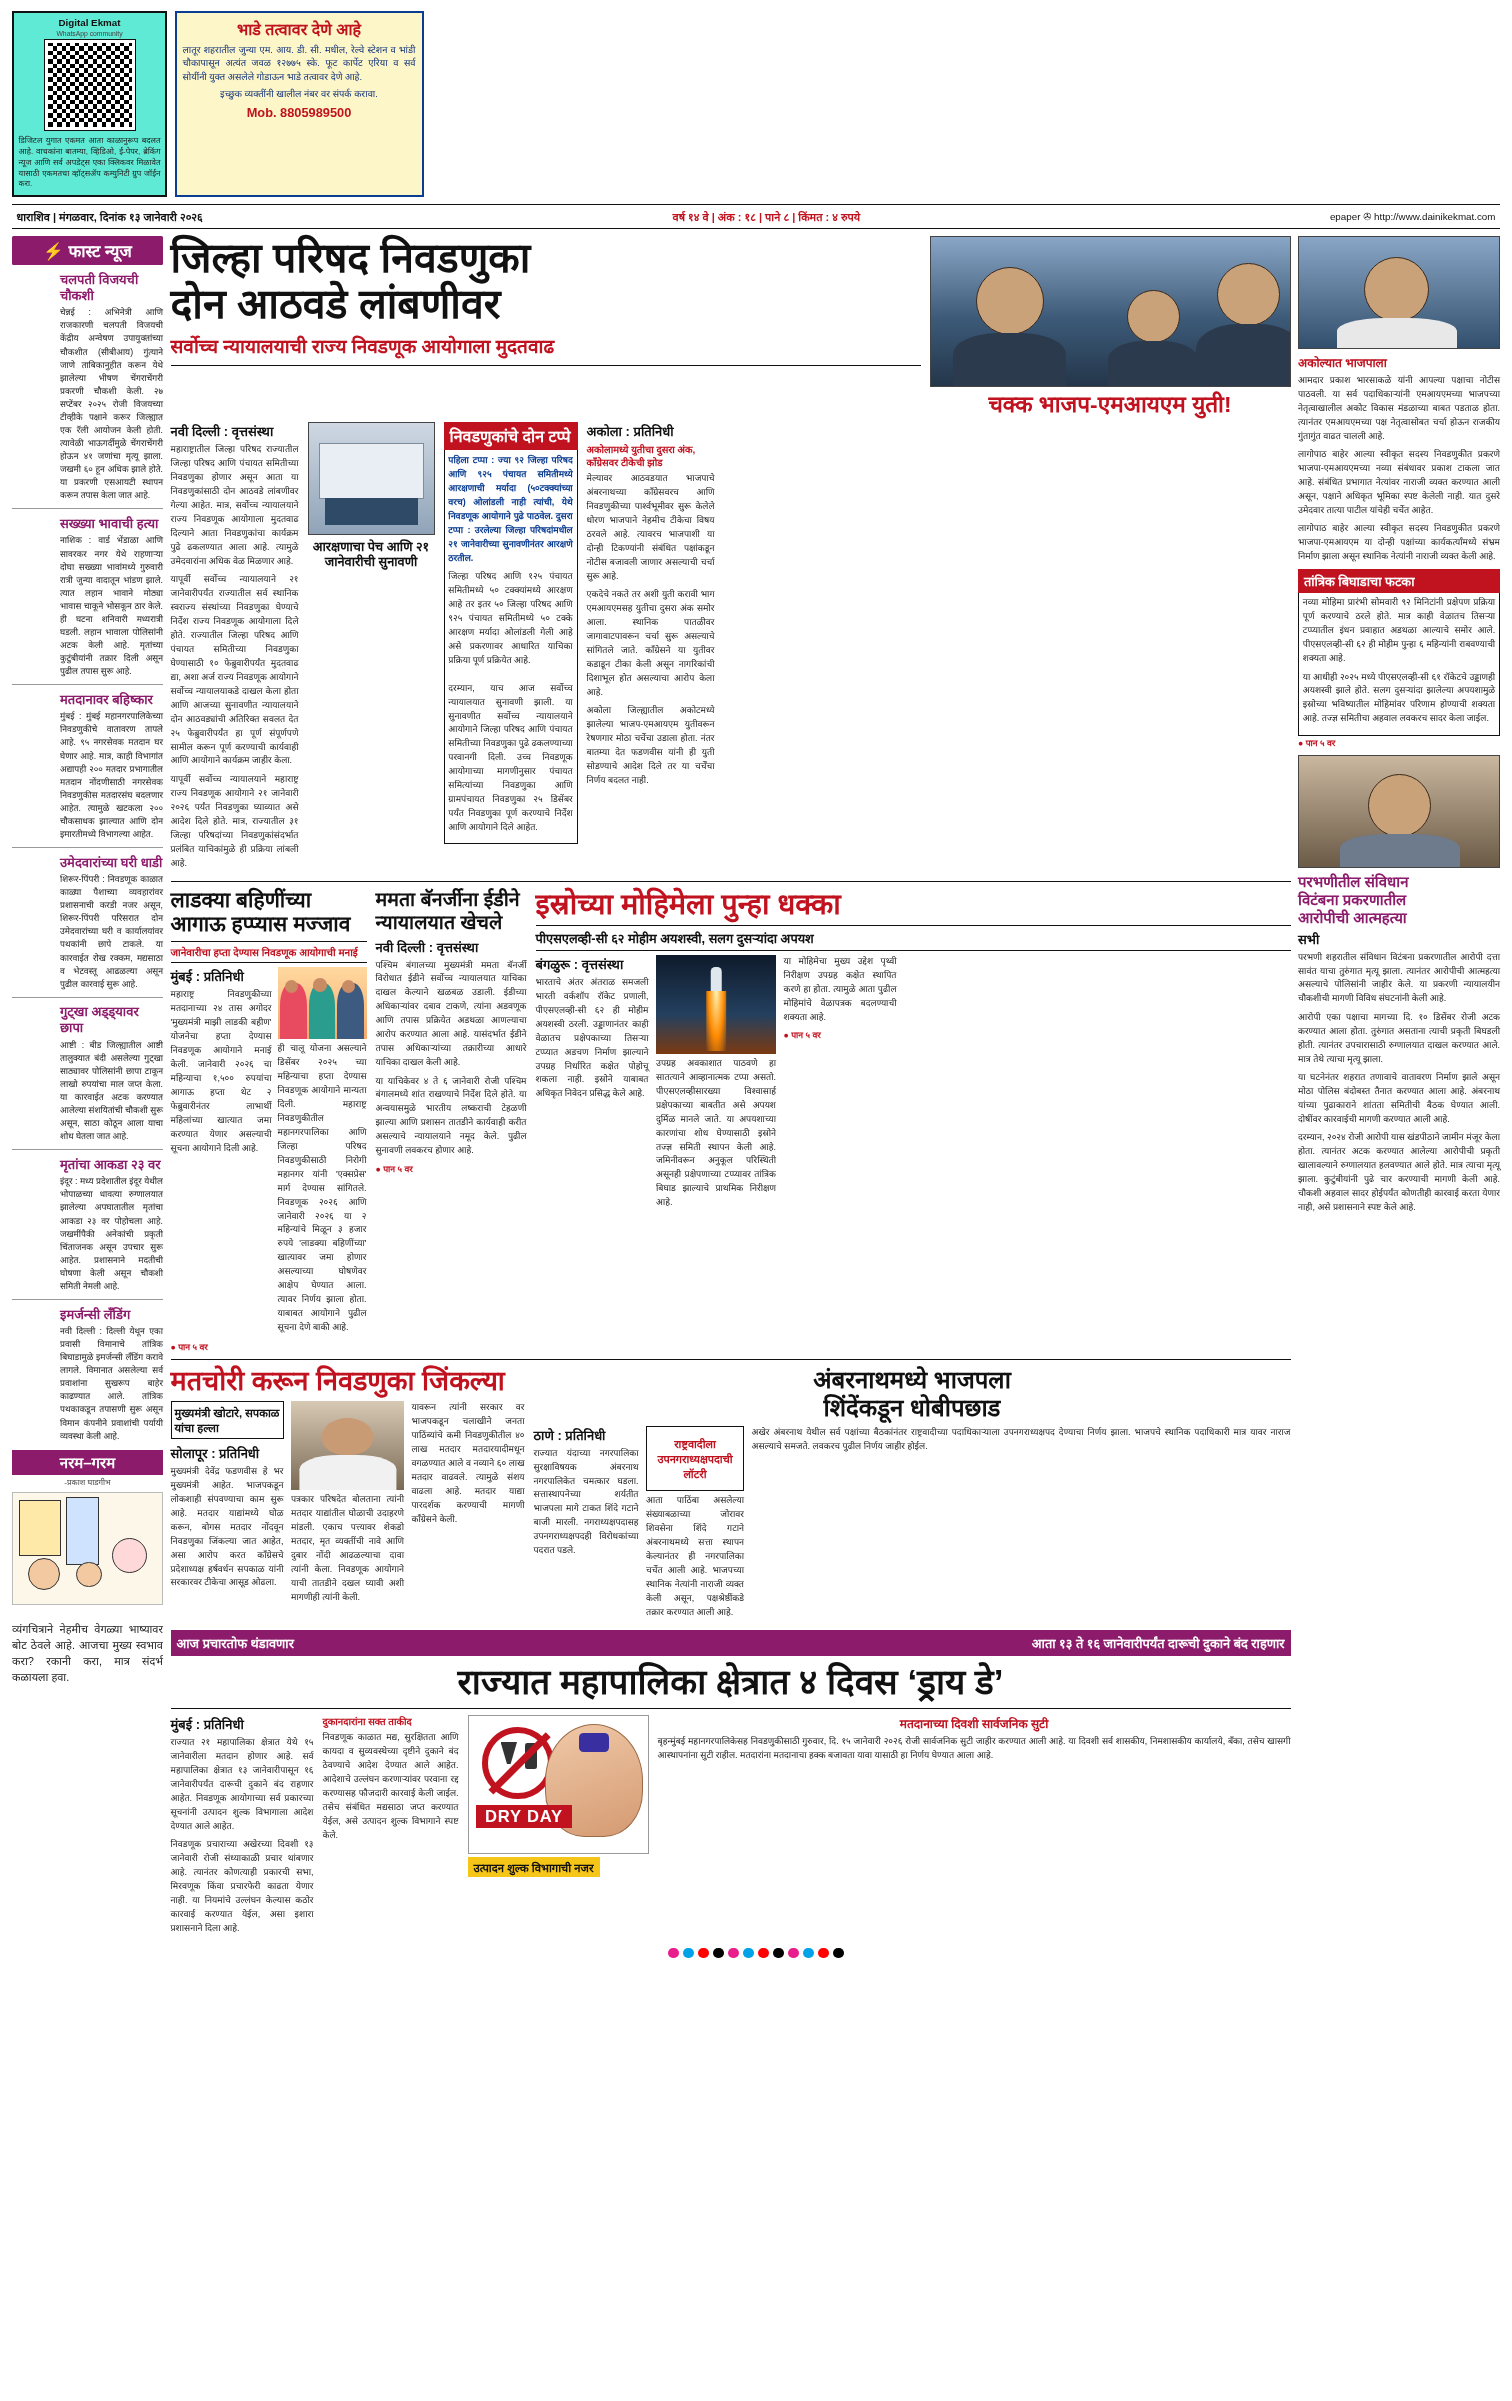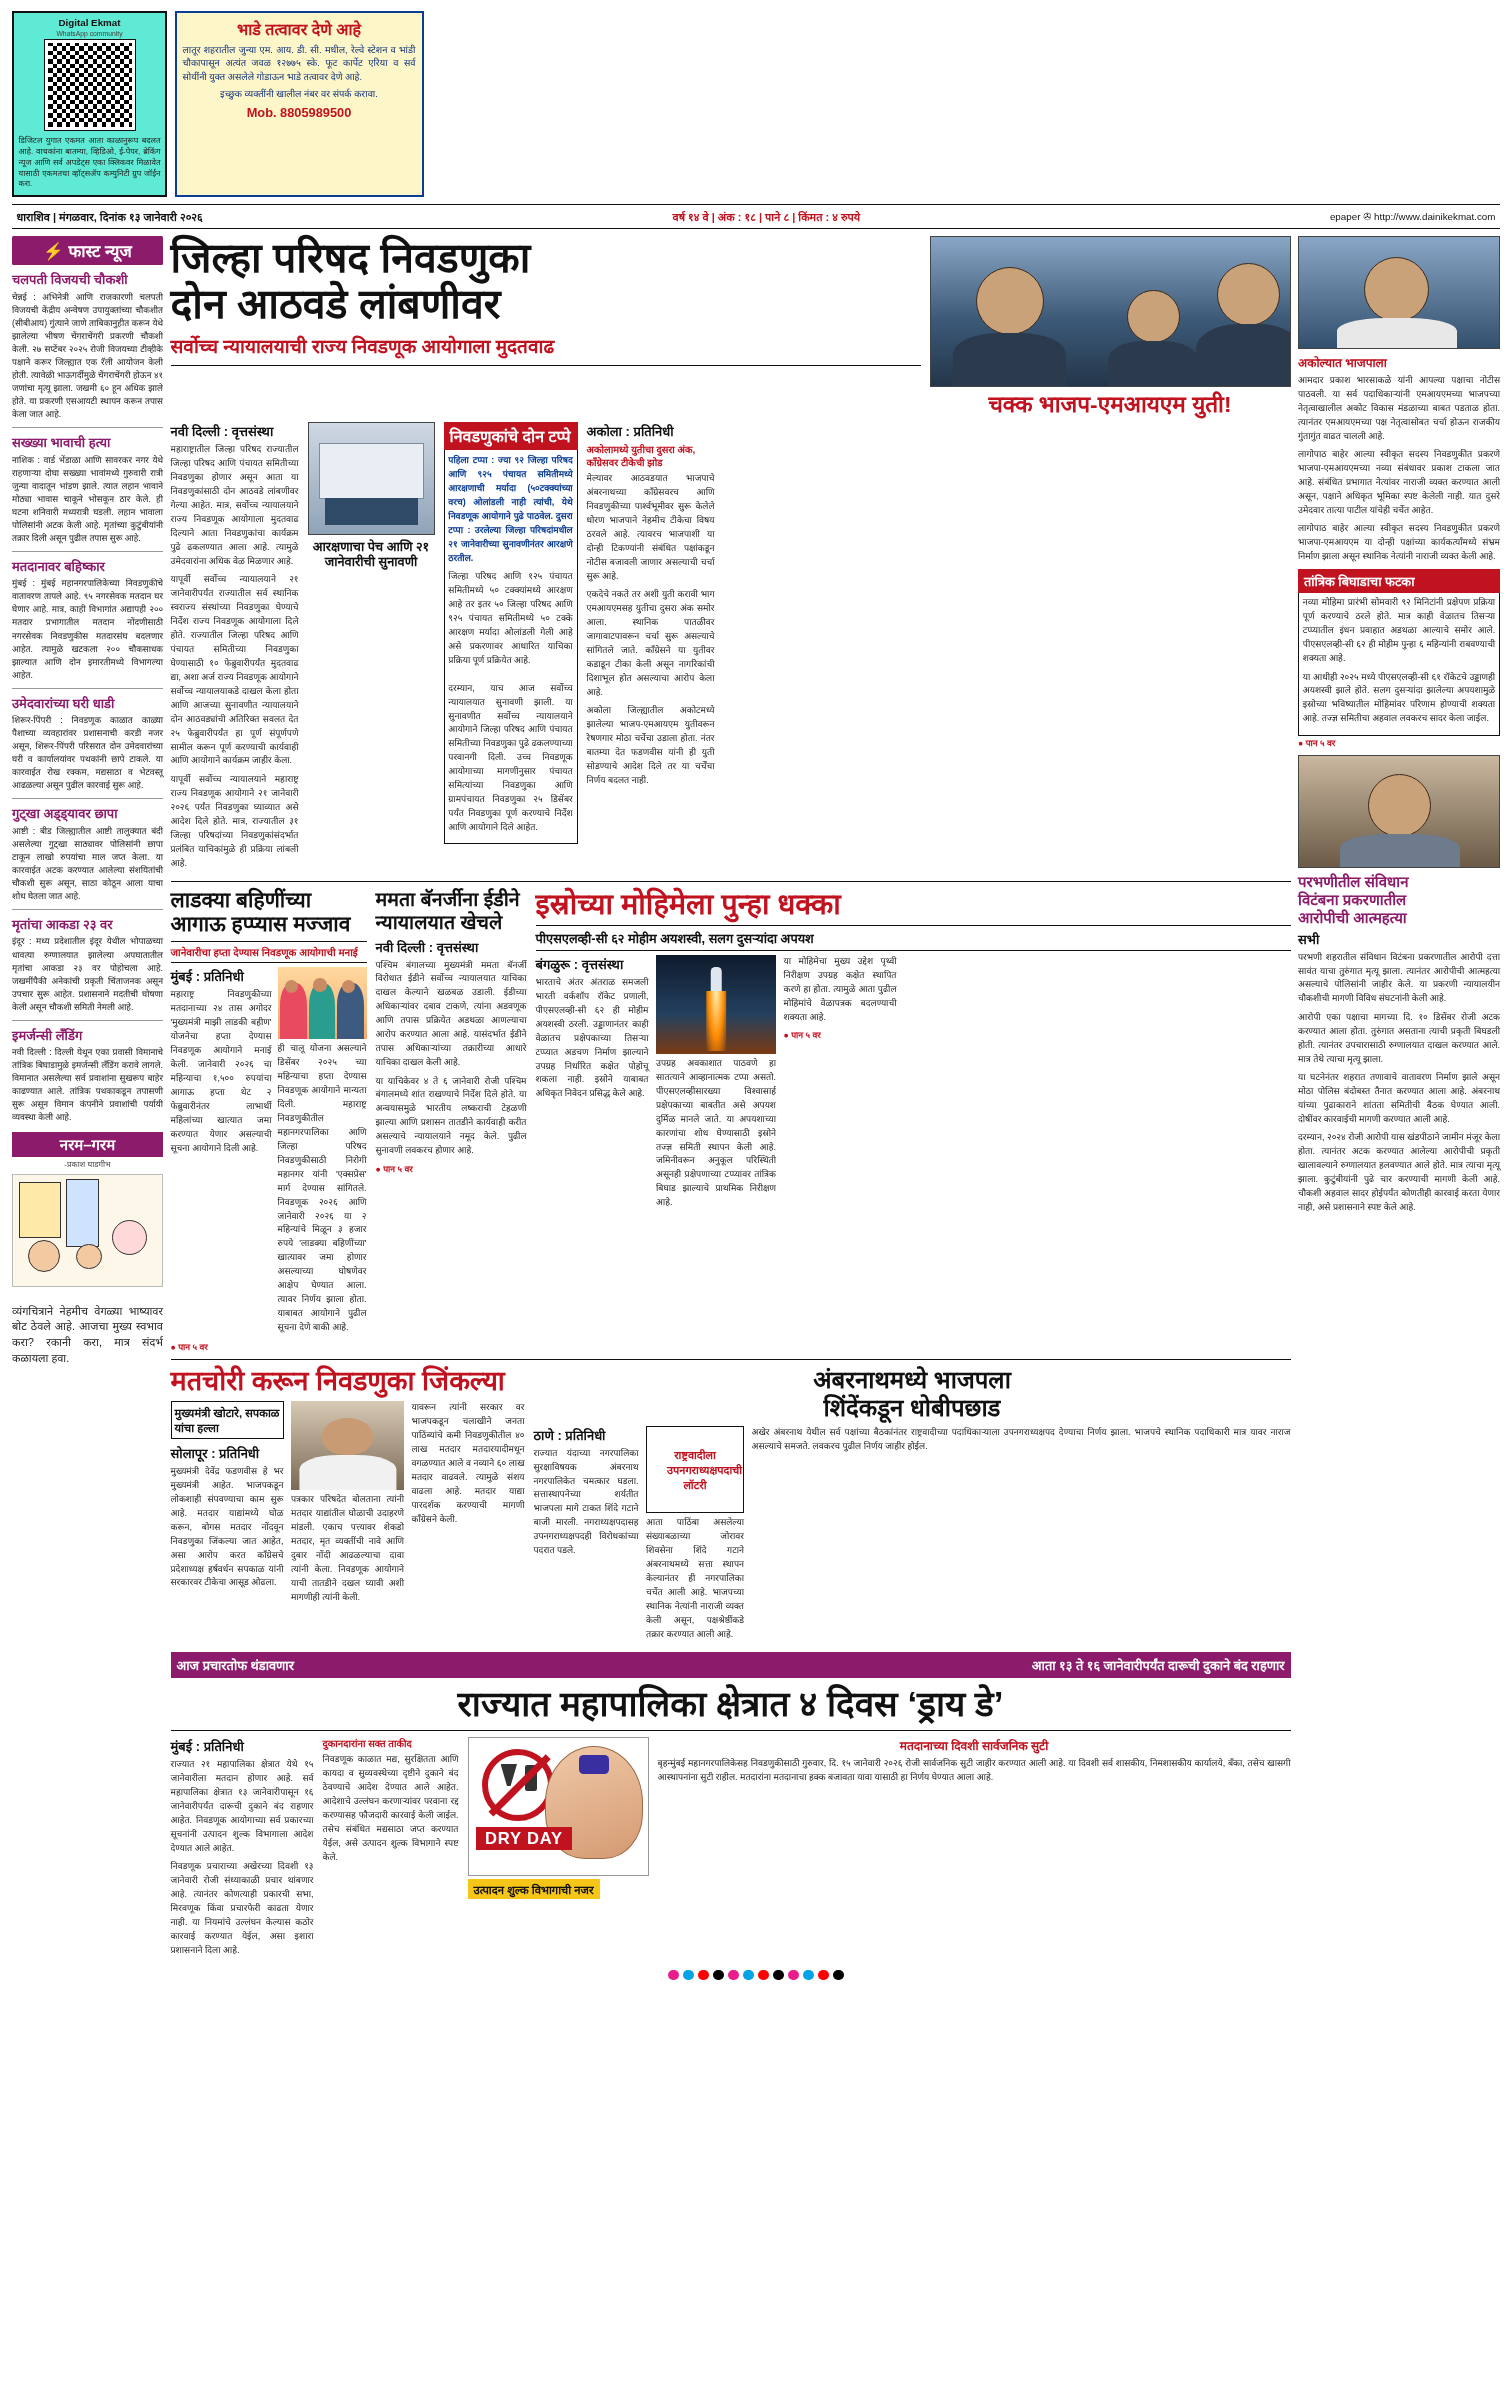--- a/index.html
+++ b/index.html
@@ -72,21 +72,21 @@
   .grid { display: flex; gap: 7.5px; margin-top: 7.5px; }
   .col-left { width: 151px; }
   .col-mid { flex: 1; }
   .col-right { width: 202px; }
 
   
   .fastnews-h {
     background:#8d1b6b; color:#fff; text-align:center; font-size: 16.6px; font-weight:bold;
     padding: 3px 0; border-radius: 1.5px;
   }
-  .lead-item { margin-top: 6.8px; }
+  .lead-item { margin-top: 6.8px; margin-left: 48px; }
   .lead-item h4 { margin:0 0 3px 0; font-size: 13px; color:#8d1b6b; font-weight: bold; line-height:1.2;}
   .lead-item p { margin:0; font-size: 8.7px; line-height: 1.5; text-align: justify; color:#222;}
   .sep { border-top:0.8px solid #999; margin:6px 0; }
   .narm-h {
     margin-top:7.5px; background:#8d1b6b; color:#fff; text-align:center; font-size:15px;
     font-weight:bold; padding:2.3px 0;
   }
   .narm-sub { text-align:center; font-size:8px; color:#444; margin-top:1.5px; }
   .cartoon {
     margin-top:4.5px; height: 113px; border:0.8px solid #bbb; background:#fdf7ea;
@@ -449,21 +449,21 @@
           <div class="subhead-blk" style="font-size:24px; text-align:center; white-space:pre-line;">अंबरनाथमध्ये भाजपला
 शिंदेंकडून धोबीपछाड</div>
           <div style="display:flex; gap:7.5px; margin-top:4.5px;">
             <div style="width:105px;">
               <div class="byline">ठाणे : प्रतिनिधी</div>
               <div class="body">
                   <p>राज्यात यंदाच्या नगरपालिका सुरक्षाविषयक अंबरनाथ नगरपालिकेत चमत्कार घडला. सत्तास्थापनेच्या शर्यतीत भाजपला मागे टाकत शिंदे गटाने बाजी मारली. नगराध्यक्षपदासह उपनगराध्यक्षपदही विरोधकांच्या पदरात पडले.</p>
                 </div>
             </div>
             <div style="width:98px;">
-              <div style="border:1.5px solid #111; padding:20px; font-size:11px; font-weight:bold; color:#c1121f; text-align:center;">राष्ट्रवादीला उपनगराध्यक्षपदाची लॉटरी</div>
+              <div style="border:1.5px solid #111; padding:9px; font-size:11px; font-weight:bold; color:#c1121f; text-align:center;">राष्ट्रवादीला उपनगराध्यक्षपदाची लॉटरी</div>
               <div class="body" style="margin-top:3.8px;">
                   <p>आता पाठिंबा असलेल्या संख्याबळाच्या जोरावर शिवसेना शिंदे गटाने अंबरनाथमध्ये सत्ता स्थापन केल्यानंतर ही नगरपालिका चर्चेत आली आहे. भाजपच्या स्थानिक नेत्यांनी नाराजी व्यक्त केली असून, पक्षश्रेष्ठींकडे तक्रार करण्यात आली आहे.</p>
                 </div>
             </div>
             <div style="flex:1;">
               <div class="body">
                   <p>अखेर अंबरनाथ येथील सर्व पक्षांच्या बैठकांनंतर राष्ट्रवादीच्या पदाधिकाऱ्याला उपनगराध्यक्षपद देण्याचा निर्णय झाला. भाजपचे स्थानिक पदाधिकारी मात्र यावर नाराज असल्याचे समजते. लवकरच पुढील निर्णय जाहीर होईल.</p>
                 </div>
             </div>
           </div>

